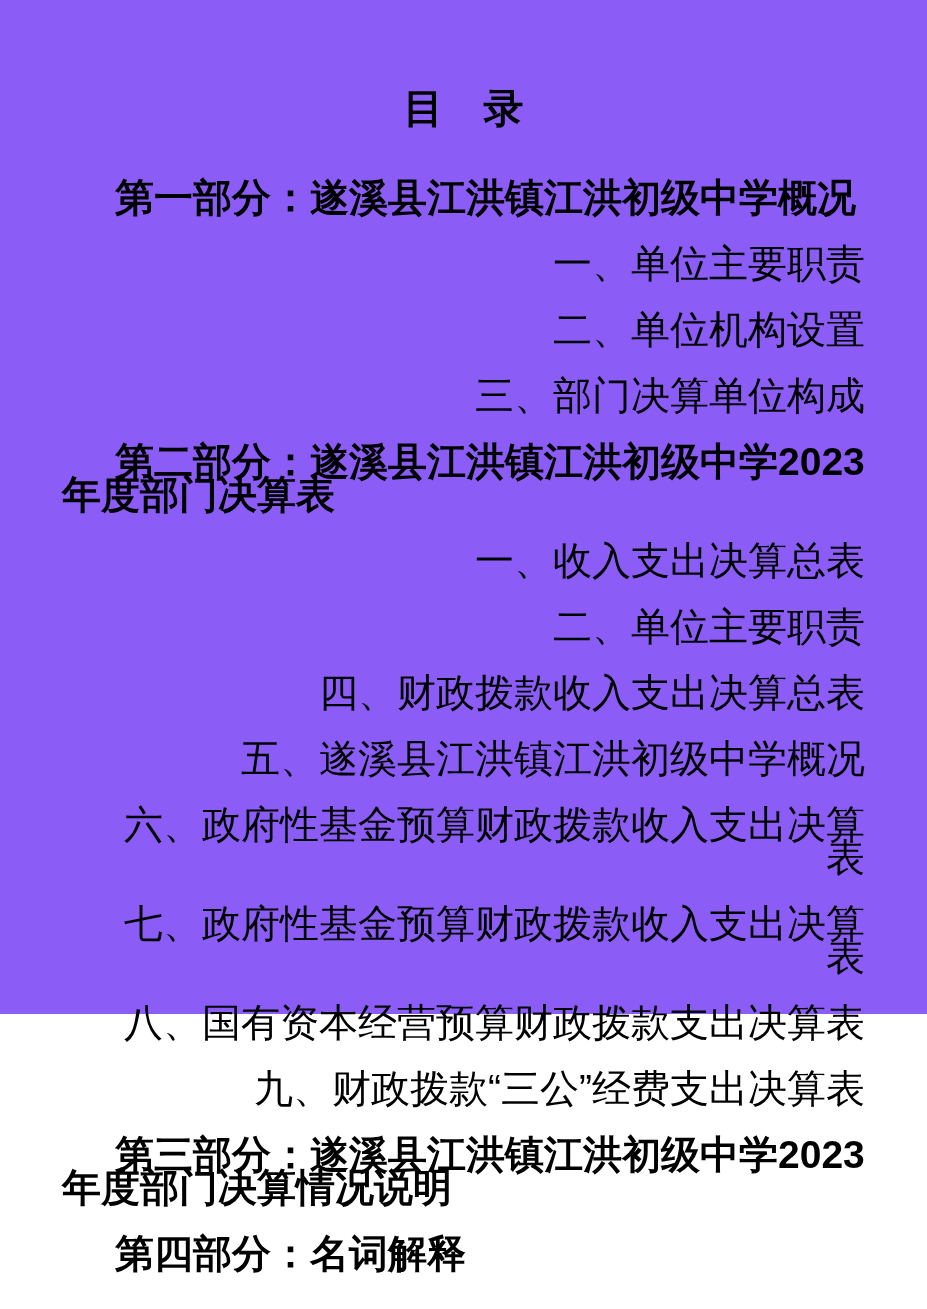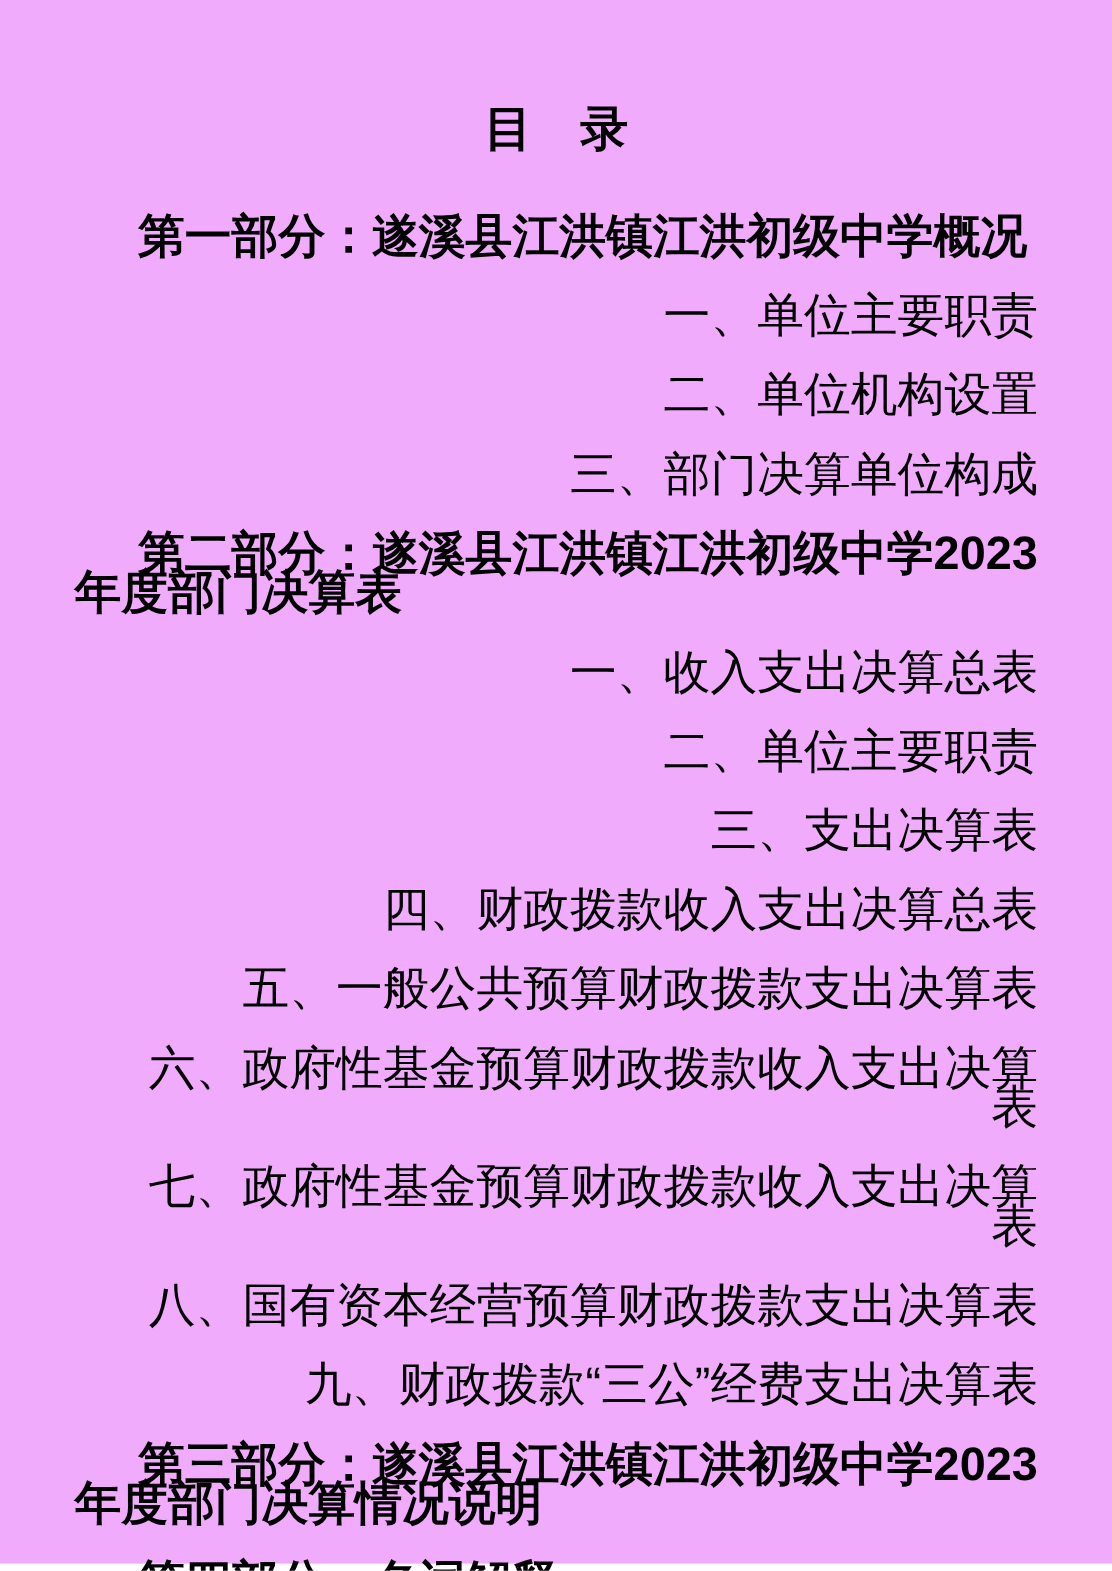--- a/index.html
+++ b/index.html
@@ -10,23 +10,23 @@
   body {
     width: 927px;
     height: 1309px;
     overflow: hidden;
     font-family: "Liberation Sans", sans-serif;
     color: #000000;
   }
   .page {
     box-sizing: border-box;
     width: 927px;
-    height: 1303px;
+    height: 1014px;
     padding: 84px 62px 0 62px;
-    background: #f0abfc;
+    background: #8b5cf6;
   }
   .doc-title {
     margin: 0 0 49px 0;
     font-size: 40px;
     line-height: 48px;
     font-weight: bold;
     text-align: center;
     color: #000000;
   }
   .toc-para {
@@ -51,23 +51,22 @@
 <div class="page">
   <h1 class="doc-title">目　录</h1>
   <div>
       <p class="toc-para toc-heading">第一部分：遂溪县江洪镇江洪初级中学概况</p>
       <p class="toc-para toc-item">一、单位主要职责</p>
       <p class="toc-para toc-item">二、单位机构设置</p>
       <p class="toc-para toc-item">三、部门决算单位构成</p>
       <p class="toc-para toc-heading">第二部分：遂溪县江洪镇江洪初级中学2023年度部门决算表</p>
       <p class="toc-para toc-item">一、收入支出决算总表</p>
       <p class="toc-para toc-item">二、单位主要职责</p>
-      <p class="toc-para toc-item">三、支出决算表</p>
       <p class="toc-para toc-item">四、财政拨款收入支出决算总表</p>
-      <p class="toc-para toc-item">五、一般公共预算财政拨款支出决算表</p>
+      <p class="toc-para toc-item">五、遂溪县江洪镇江洪初级中学概况</p>
       <p class="toc-para toc-item">六、政府性基金预算财政拨款收入支出决算表</p>
       <p class="toc-para toc-item">七、政府性基金预算财政拨款收入支出决算表</p>
       <p class="toc-para toc-item">八、国有资本经营预算财政拨款支出决算表</p>
       <p class="toc-para toc-item">九、财政拨款“三公”经费支出决算表</p>
       <p class="toc-para toc-heading">第三部分：遂溪县江洪镇江洪初级中学2023年度部门决算情况说明</p>
       <p class="toc-para toc-heading">第四部分：名词解释</p>
     </div>
 </div>
 
 </body></html>

